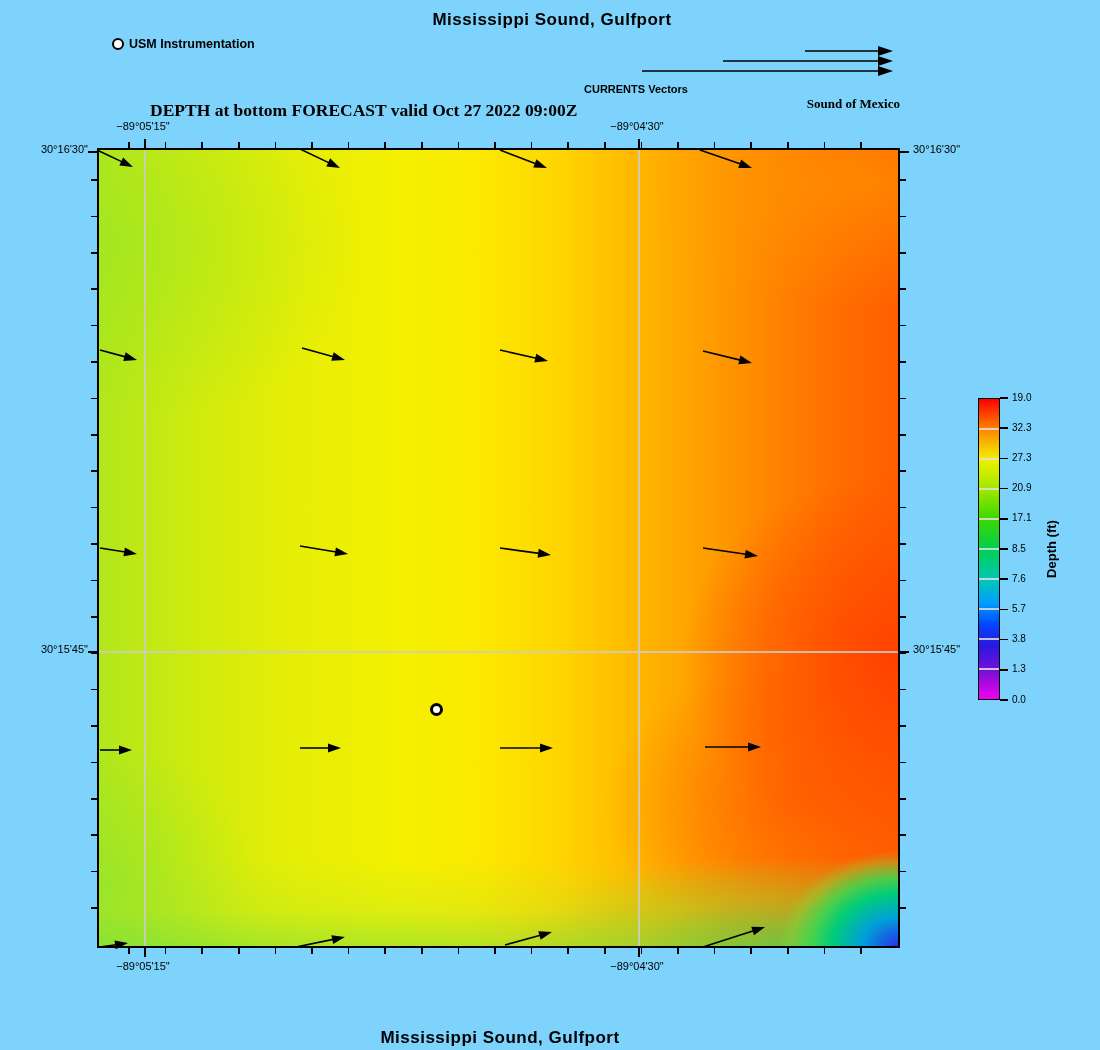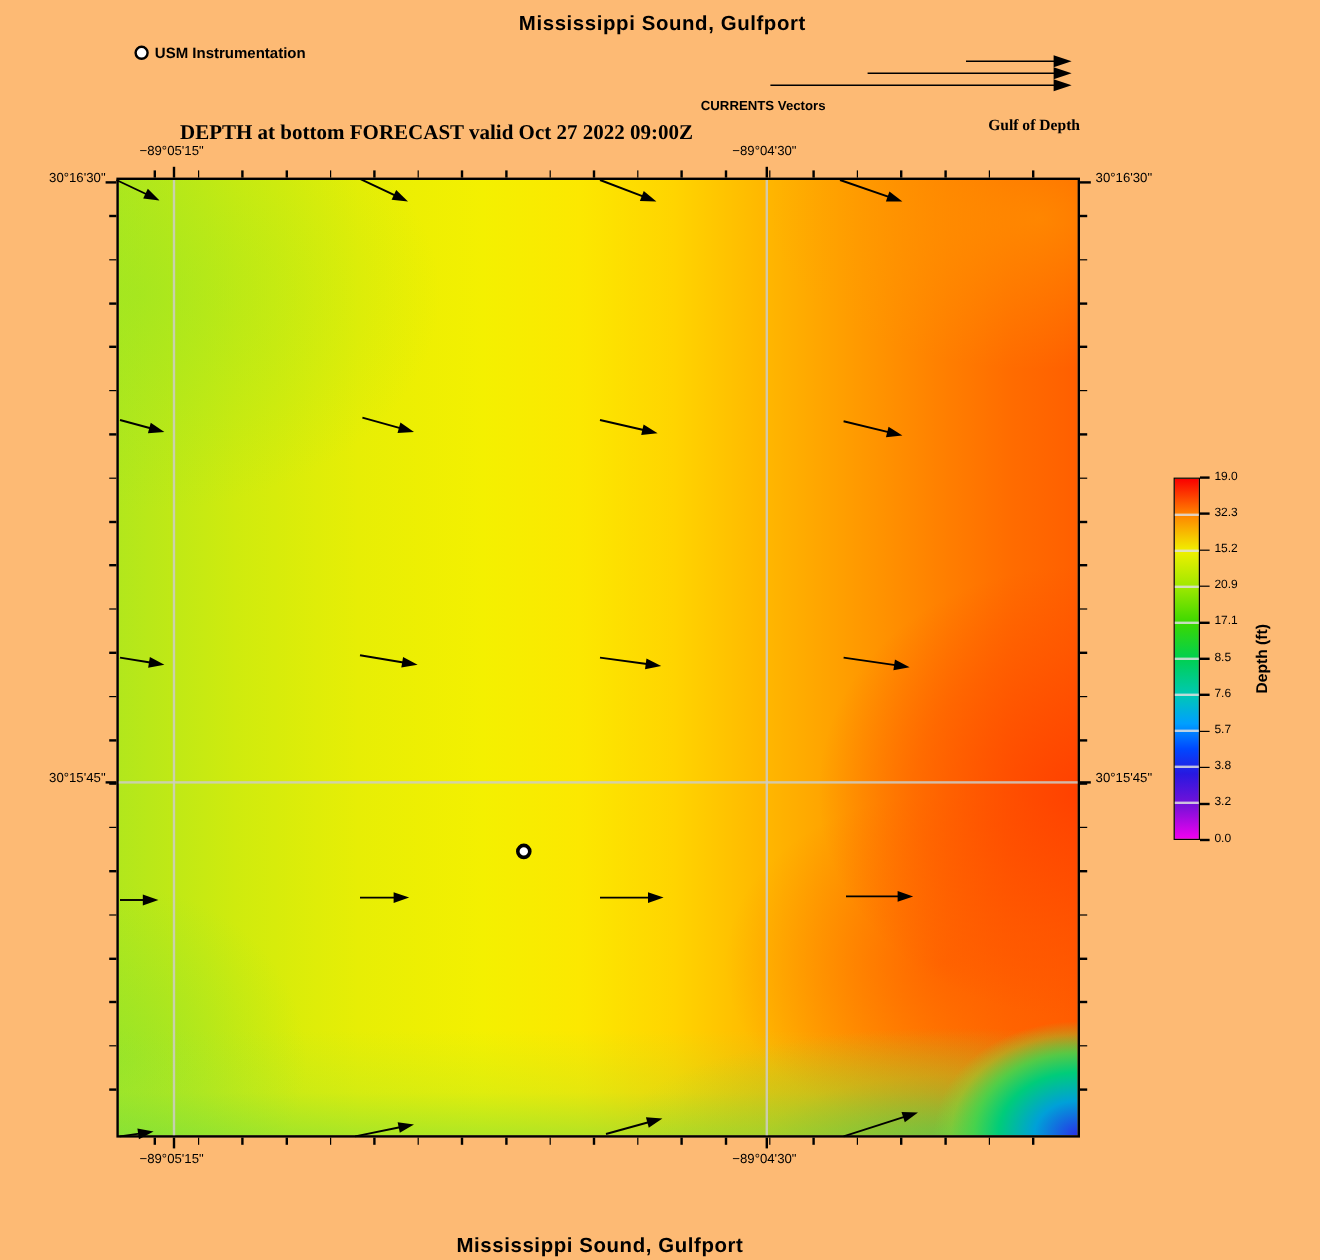--- a/index.html
+++ b/index.html
@@ -1,16 +1,16 @@
 <!DOCTYPE html>
 <html><head>
 <meta charset="utf-8">
 <style>
   html,body{margin:0;padding:0;background:#fff;}
-  .stage{position:relative;width:1100px;height:1050px;background:#fdba74;
+  .stage{position:relative;width:1100px;height:1050px;background:#7dd3fc;
          font-family:"Liberation Sans",sans-serif;color:#000;overflow:hidden;}
   .title-top{position:absolute;left:202px;top:10px;width:700px;text-align:center;
              font-size:17px;font-weight:bold;letter-spacing:.5px;}
   .title-bottom{position:absolute;left:150px;top:1028px;width:700px;text-align:center;
              font-size:17px;font-weight:bold;letter-spacing:.5px;}
   .station-legend{position:absolute;left:112px;top:37px;display:flex;align-items:center;gap:5px;}
   .station-circle{width:8px;height:8px;border:2.5px solid #000;border-radius:50%;background:#fff;display:inline-block;}
   .station-legend span.lbl{font-size:12.5px;font-weight:bold;}
   .vector-legend-box{position:absolute;left:582px;top:40px;width:314px;height:41px;
              border:2.5px solid #000;box-sizing:border-box;background:#fff;}
@@ -53,21 +53,21 @@
   <div class="title-top">Mississippi Sound, Gulfport</div>
 
   <div class="station-legend">
     <span class="station-circle"></span>
     <span class="lbl">USM Instrumentation</span>
   </div>
 
   <div class="vectors-caption">CURRENTS Vectors</div>
 
   <div class="subtitle">DEPTH at bottom FORECAST valid Oct 27 2022 09:00Z</div>
-  <div class="region-label">Gulf of Depth</div>
+  <div class="region-label">Sound of Mexico</div>
 
   <div class="map-area" style="left: 97px; top: 148px; width: 803px; height: 800px;">
       <div class="grid-v" style="left: 45px;"></div>
       <div class="grid-v" style="left: 539px;"></div>
       <div class="grid-h" style="top: 501px;"></div>
       <div class="tick" style="left: 29.25px; top: -8px; width: 1.5px; height: 6px;"></div>
       <div class="tick" style="left: 29.25px; bottom: -8px; width: 1.5px; height: 6px;"></div>
       <div class="tick" style="left: 65.85px; top: -8px; width: 1.5px; height: 6px;"></div>
       <div class="tick" style="left: 65.85px; bottom: -8px; width: 1.5px; height: 6px;"></div>
       <div class="tick" style="left: 102.45px; top: -8px; width: 1.5px; height: 6px;"></div>
@@ -230,30 +230,30 @@
     <div class="axis-label" style="left: 577px; width: 120px; text-align: center; top: 960px;">−89°04'30"</div>
     <div class="axis-label" style="left: 10px; width: 78px; text-align: right; top: 143px;">30°16'30"</div>
     <div class="axis-label" style="left: 913px; width: 90px; text-align: left; top: 143px;">30°16'30"</div>
     <div class="axis-label" style="left: 10px; width: 78px; text-align: right; top: 643px;">30°15'45"</div>
     <div class="axis-label" style="left: 913px; width: 90px; text-align: left; top: 643px;">30°15'45"</div>
     <div class="cb-tick" style="left: 1000px; top: 397.25px;"></div>
     <div class="cb-label" style="left: 1012px; top: 391.5px;">19.0</div>
     <div class="cb-tick" style="left: 1000px; top: 427.45px;"></div>
     <div class="cb-label" style="left: 1012px; top: 421.7px;">32.3</div>
     <div class="cb-tick" style="left: 1000px; top: 457.65px;"></div>
-    <div class="cb-label" style="left: 1012px; top: 451.9px;">15.2</div>
+    <div class="cb-label" style="left: 1012px; top: 451.9px;">27.3</div>
     <div class="cb-tick" style="left: 1000px; top: 487.85px;"></div>
     <div class="cb-label" style="left: 1012px; top: 482.1px;">20.9</div>
     <div class="cb-tick" style="left: 1000px; top: 518.05px;"></div>
     <div class="cb-label" style="left: 1012px; top: 512.3px;">17.1</div>
     <div class="cb-tick" style="left: 1000px; top: 548.25px;"></div>
     <div class="cb-label" style="left: 1012px; top: 542.5px;">8.5</div>
     <div class="cb-tick" style="left: 1000px; top: 578.45px;"></div>
     <div class="cb-label" style="left: 1012px; top: 572.7px; text-align: right;">7.6</div>
     <div class="cb-tick" style="left: 1000px; top: 608.65px;"></div>
     <div class="cb-label" style="left: 1012px; top: 602.9px;">5.7</div>
     <div class="cb-tick" style="left: 1000px; top: 638.85px;"></div>
     <div class="cb-label" style="left: 1012px; top: 633.1px;">3.8</div>
     <div class="cb-tick" style="left: 1000px; top: 669.05px;"></div>
-    <div class="cb-label" style="left: 1012px; top: 663.3px;">3.2</div>
+    <div class="cb-label" style="left: 1012px; top: 663.3px;">1.3</div>
     <div class="cb-tick" style="left: 1000px; top: 699.25px;"></div>
     <div class="cb-label" style="left: 1012px; top: 693.5px;">0.0</div>
   </div>
 
 </body></html>

